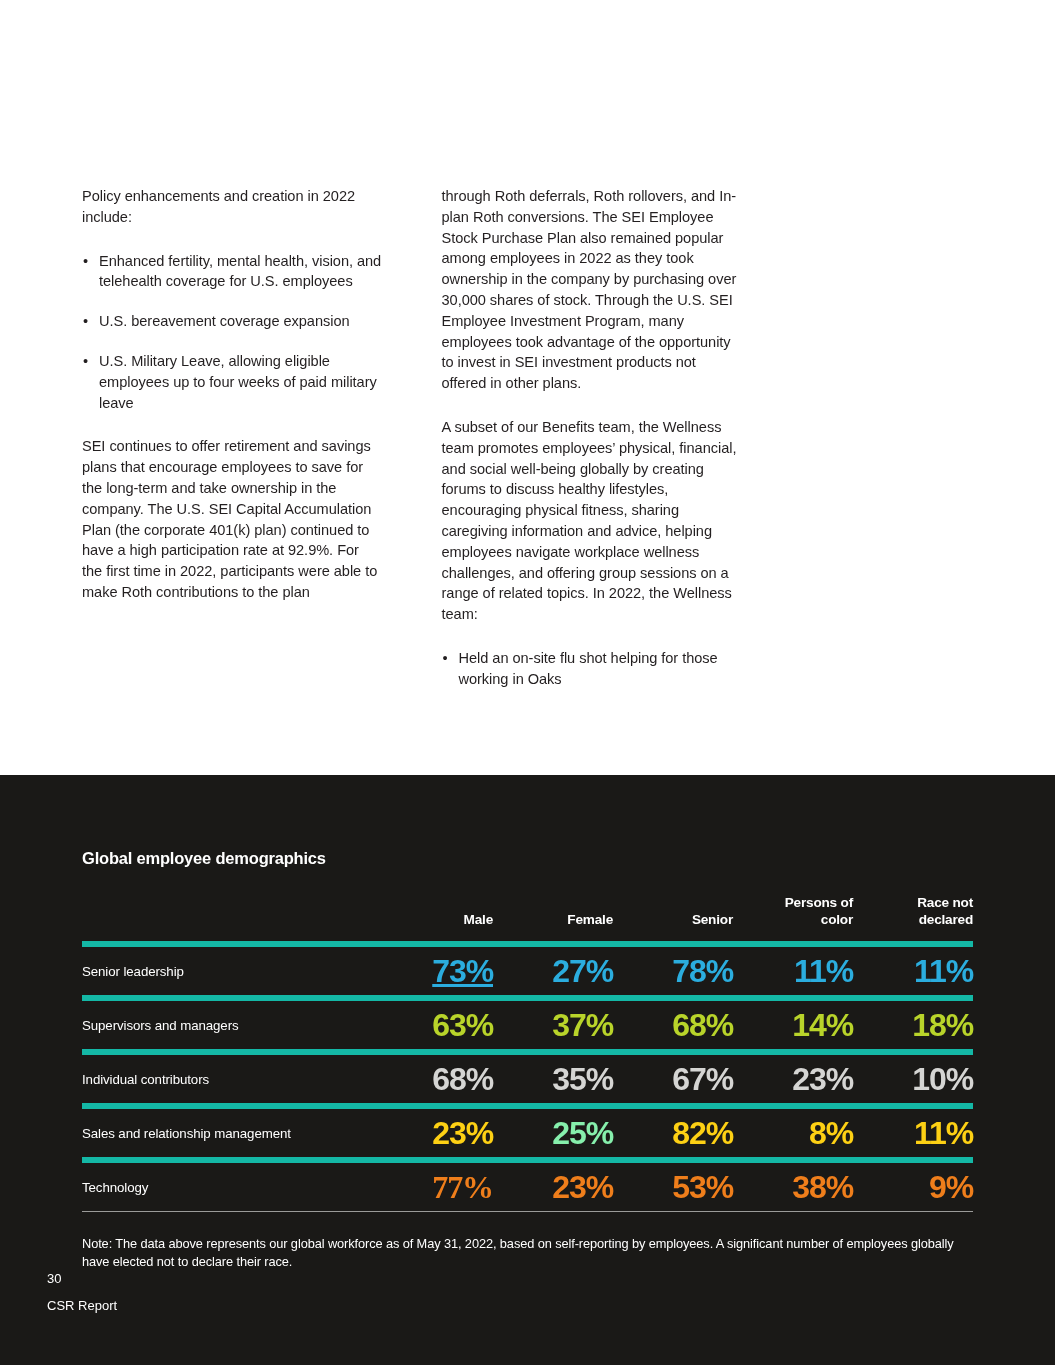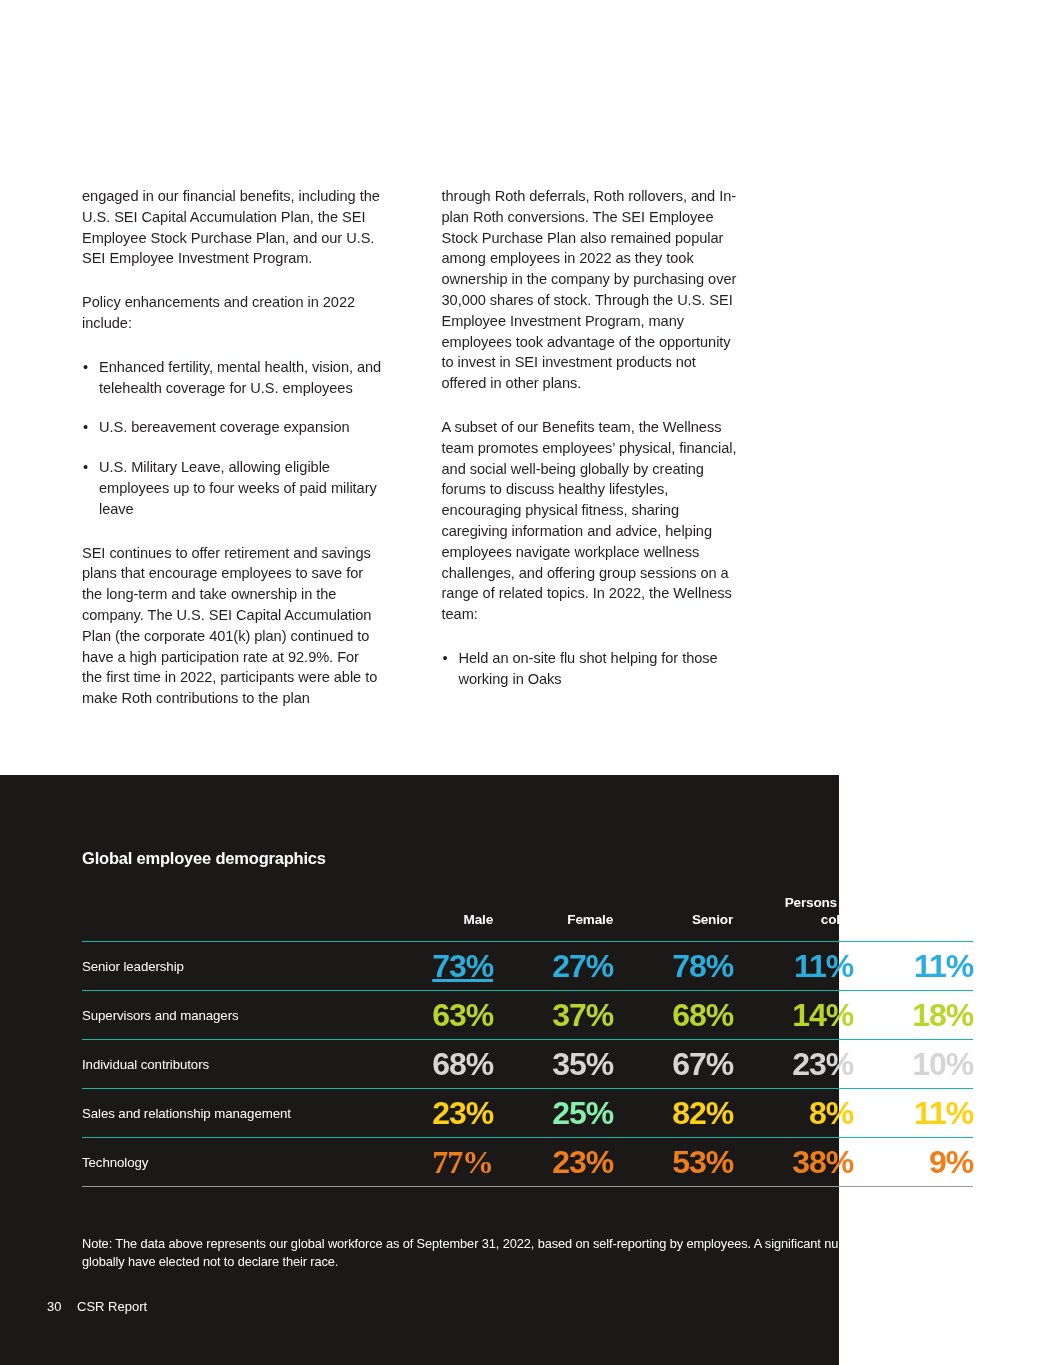--- a/index.html
+++ b/index.html
@@ -67,21 +67,21 @@
     line-height: 20.8px;
     color: #231f20;
   }
   .gap-top { margin-top: 4px; }
 
   
   .dark-section {
     position: absolute;
     left: 0;
     top: 775px;
-    width: 839px;
+    width: 1055px;
     height: 590px;
     background: #1a1917;
   }
   .panel-title {
     position: absolute;
     left: 82px;
     top: 74px;
     font-size: 16.5px;
     font-weight: bold;
     color: #ffffff;
@@ -105,21 +105,21 @@
     text-align: right;
     font-size: 13.6px;
     font-weight: bold;
     line-height: 16.5px;
     color: #ffffff;
     letter-spacing: -0.2px;
     border: none;
   }
   .demo-table th.c-label { text-align: left; }
   .demo-table td {
-    border-top: 1px solid #14b8a6;
+    border-top: 6px solid #14b8a6;
     height: 48px;
     padding: 0;
     vertical-align: middle;
     margin-top: 23px;
   }
   .demo-table tr:last-child td {
     border-bottom: 1px solid #9b9b99;
   }
   .row-label {
     font-size: 13.3px;
@@ -144,37 +144,37 @@
     top: 460px;
     width: 895px;
     font-size: 12.8px;
     line-height: 17.5px;
     color: #ffffff;
     letter-spacing: -0.1px;
   }
   .footer {
     position: absolute;
     left: 47px;
-    top: 524px;
+    top: 496px;
     display: flex;
     align-items: baseline;
     gap: 12px;
     font-size: 13px;
     color: #ffffff;
+    flex-direction: column;
   }
   .footer .page-num { min-width: 18px; }
 </style>
 </head>
 <body>
 
 <div class="text-section">
   <div class="columns">
 
     <div class="col">
-      <p>engaged in our financial benefits, including the U.S. SEI Capital Accumulation Plan, the SEI Employee Stock Purchase Plan, and our U.S. SEI Employee Investment Program.</p>
       <p>Policy enhancements and creation in 2022 include:</p>
       <ul>
         <li>
           <span class="bullet">•</span>
           <span>Enhanced fertility, mental health, vision, and telehealth coverage for U.S. employees</span>
         </li>
         <li>
           <span class="bullet">•</span>
           <span>U.S. bereavement coverage expansion</span>
         </li>
@@ -266,20 +266,20 @@
         <td class="row-label">Technology</td>
         <td class="pct" style="color: rgb(239, 126, 27); font-family: Liberation Serif, serif;">77%</td>
         <td class="pct" style="color: rgb(239, 126, 27);">23%</td>
         <td class="pct" style="color: rgb(239, 126, 27);">53%</td>
         <td class="pct" style="color: rgb(239, 126, 27);">38%</td>
         <td class="pct" style="color: rgb(239, 126, 27);">9%</td>
       </tr>
     </tbody>
   </table>
 
-  <div class="note">Note: The data above represents our global workforce as of September 31, 2022, based on self-reporting by employees. A significant number of employees globally have elected not to declare their race.</div>
+  <div class="note">Note: The data above represents our global workforce as of May 31, 2022, based on self-reporting by employees. A significant number of employees globally have elected not to declare their race.</div>
 
   <div class="footer">
     <span class="page-num">30</span>
     <span>CSR Report</span>
   </div>
 
 </div>
 
 </body></html>

